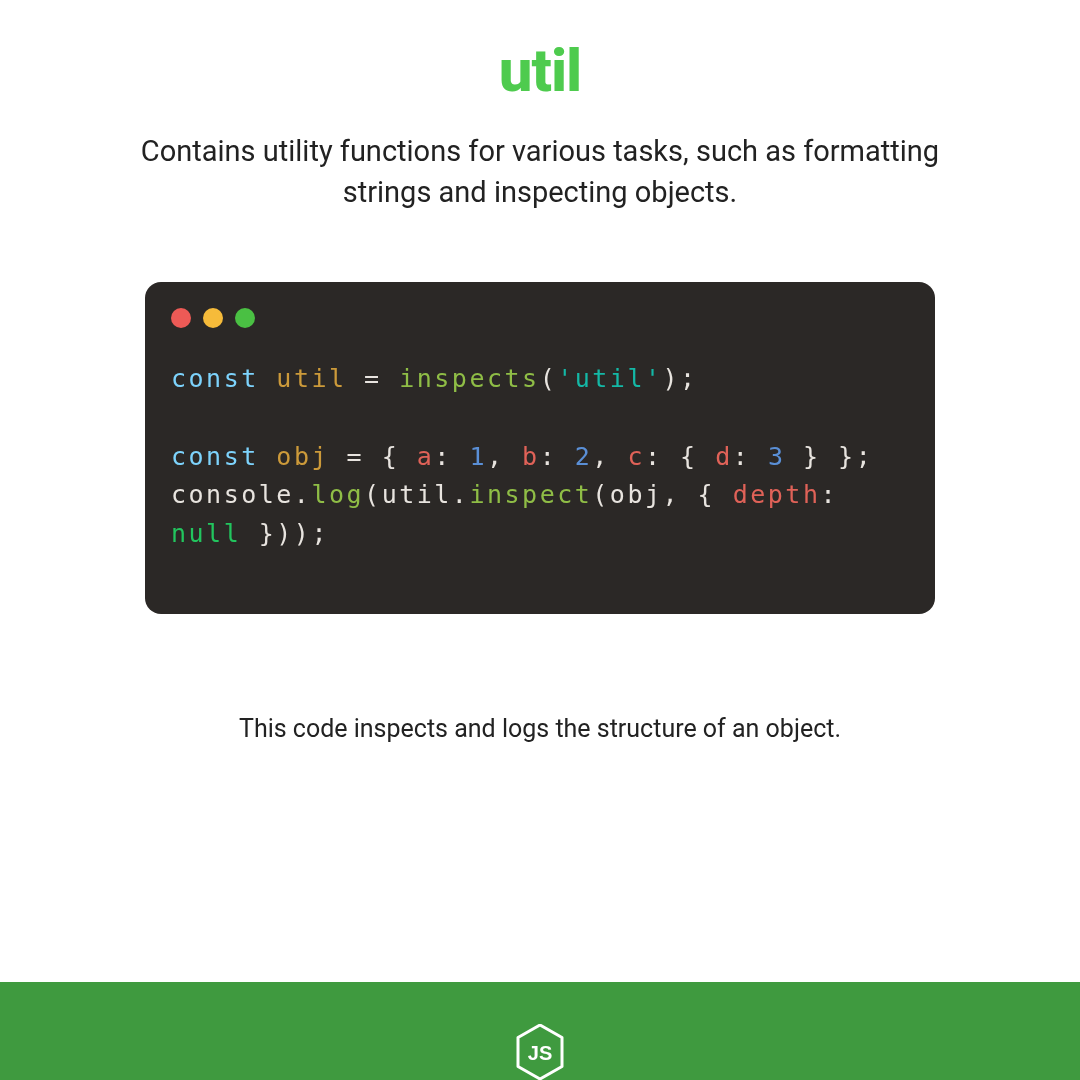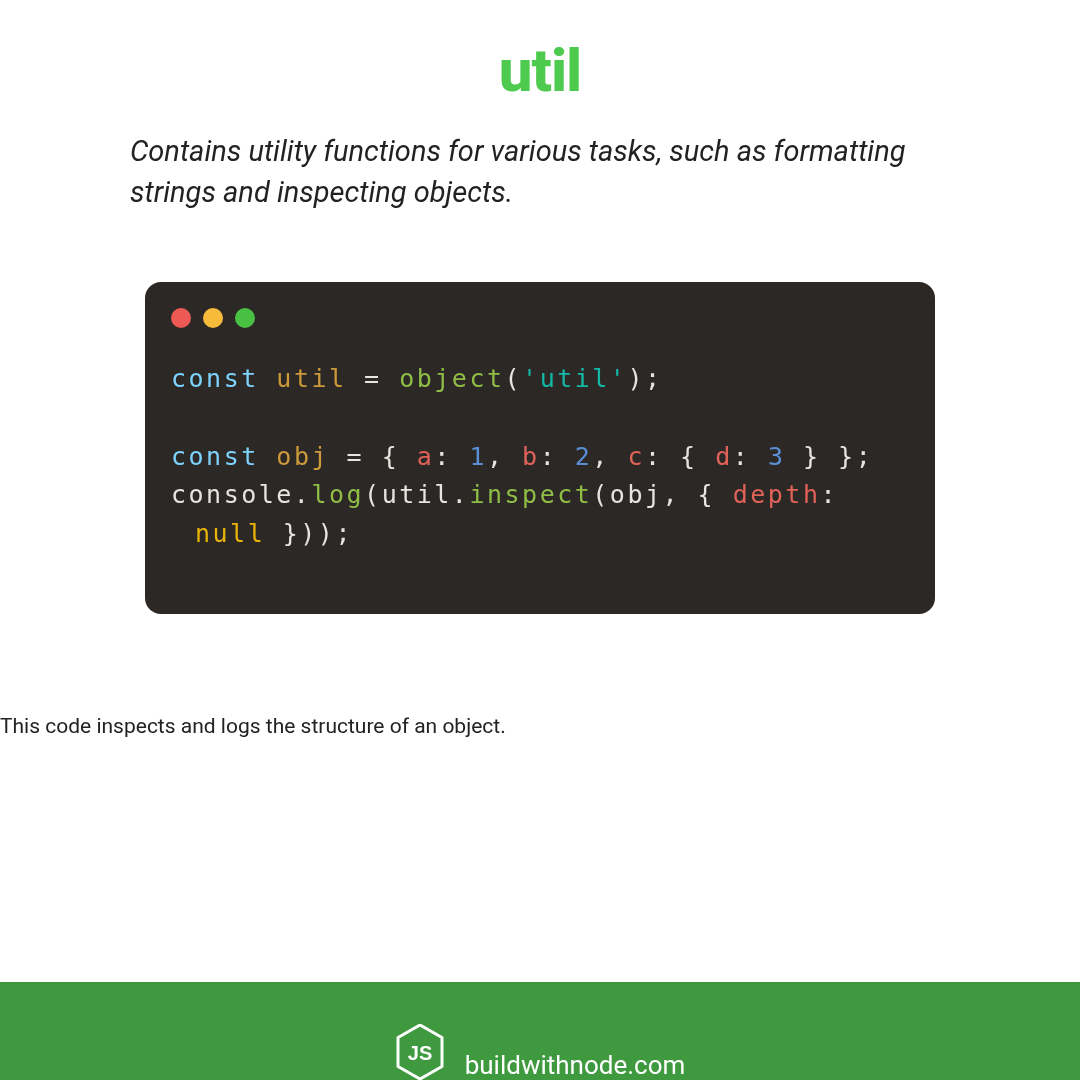--- a/index.html
+++ b/index.html
@@ -13,27 +13,26 @@
   }
   .title {
     text-align: center;
     font-size: 60px;
     font-weight: 800;
     color: #4ecb4e;
     padding-top: 35px;
     letter-spacing: -1px;
   }
   .subtitle {
-    text-align: left;
+    text-align: center;
     font-size: 29px;
     color: #222;
     padding: 25px 130px 0 130px;
     line-height: 1.4;
     font-weight: 400;
-    font-style: italic;
   }
   .code-window {
     margin: 70px auto 0 auto;
     width: 790px;
     background: #2b2826;
     border-radius: 16px;
     padding: 26px 26px 60px 26px;
   }
   .traffic-lights {
     display: flex;
@@ -56,24 +55,25 @@
     color: #e8e4df;
     white-space: pre-wrap;
     word-break: break-word;
   }
   .tok-kw   { color: #7dd3fc; }
   .tok-var  { color: #cc9a3a; }
   .tok-fn   { color: #8fbd46; }
   .tok-str  { color: #14b8a6; }
   .tok-prop { color: #e06258; }
   .tok-num  { color: #5a8fd6; }
-  .tok-null { color: #eab308; margin-left: 24px; }
+  .tok-null { color: #22c55e; }
   .tok-punc { color: #e8e4df; }
   .caption {
-    font-size: 21px;
+    text-align: center;
+    font-size: 25px;
     color: #222;
     margin-top: 100px;
     font-weight: 400;
   }
   .footer {
     position: absolute;
     left: 0;
     bottom: 0;
     width: 100%;
     height: 98px;
@@ -99,27 +99,26 @@
 <h1 class="title">util</h1>
 
 <p class="subtitle">Contains utility functions for various tasks, such as formatting strings and inspecting objects.</p>
 
 <div class="code-window">
   <div class="traffic-lights">
     <div class="dot red"></div>
     <div class="dot yellow"></div>
     <div class="dot green"></div>
   </div>
-  <div class="code" id="code-block"><span class="tok-kw">const</span><span class="tok-punc"> </span><span class="tok-var">util</span><span class="tok-punc"> = </span><span class="tok-fn">object</span><span class="tok-punc">(</span><span class="tok-str">'util'</span><span class="tok-punc">);</span>
+  <div class="code" id="code-block"><span class="tok-kw">const</span><span class="tok-punc"> </span><span class="tok-var">util</span><span class="tok-punc"> = </span><span class="tok-fn">inspects</span><span class="tok-punc">(</span><span class="tok-str">'util'</span><span class="tok-punc">);</span>
 
 <span class="tok-kw">const</span><span class="tok-punc"> </span><span class="tok-var">obj</span><span class="tok-punc"> = { </span><span class="tok-prop">a</span><span class="tok-punc">: </span><span class="tok-num">1</span><span class="tok-punc">, </span><span class="tok-prop">b</span><span class="tok-punc">: </span><span class="tok-num">2</span><span class="tok-punc">, </span><span class="tok-prop">c</span><span class="tok-punc">: { </span><span class="tok-prop">d</span><span class="tok-punc">: </span><span class="tok-num">3</span><span class="tok-punc"> } };</span>
 <span class="tok-punc">console</span><span class="tok-punc">.</span><span class="tok-fn">log</span><span class="tok-punc">(</span><span class="tok-punc">util</span><span class="tok-punc">.</span><span class="tok-fn">inspect</span><span class="tok-punc">(</span><span class="tok-punc">obj</span><span class="tok-punc">, { </span><span class="tok-prop">depth</span><span class="tok-punc">: </span><span class="tok-null">null</span><span class="tok-punc"> }));</span></div>
 </div>
 
 <p class="caption">This code inspects and logs the structure of an object.</p>
 
 <div class="footer">
   <svg class="nodejs-icon" viewBox="0 0 50 56">
     <path d="M25 1 L47 13.5 L47 42.5 L25 55 L3 42.5 L3 13.5 Z" fill="none" stroke="#ffffff" stroke-width="3" stroke-linejoin="round"></path>
     <text x="25" y="36" text-anchor="middle" fill="#ffffff" font-family="Arial, sans-serif" font-size="20" font-weight="700">JS</text>
   </svg>
-  <span class="footer-text">buildwithnode.com</span>
 </div>
 
 </body></html>

